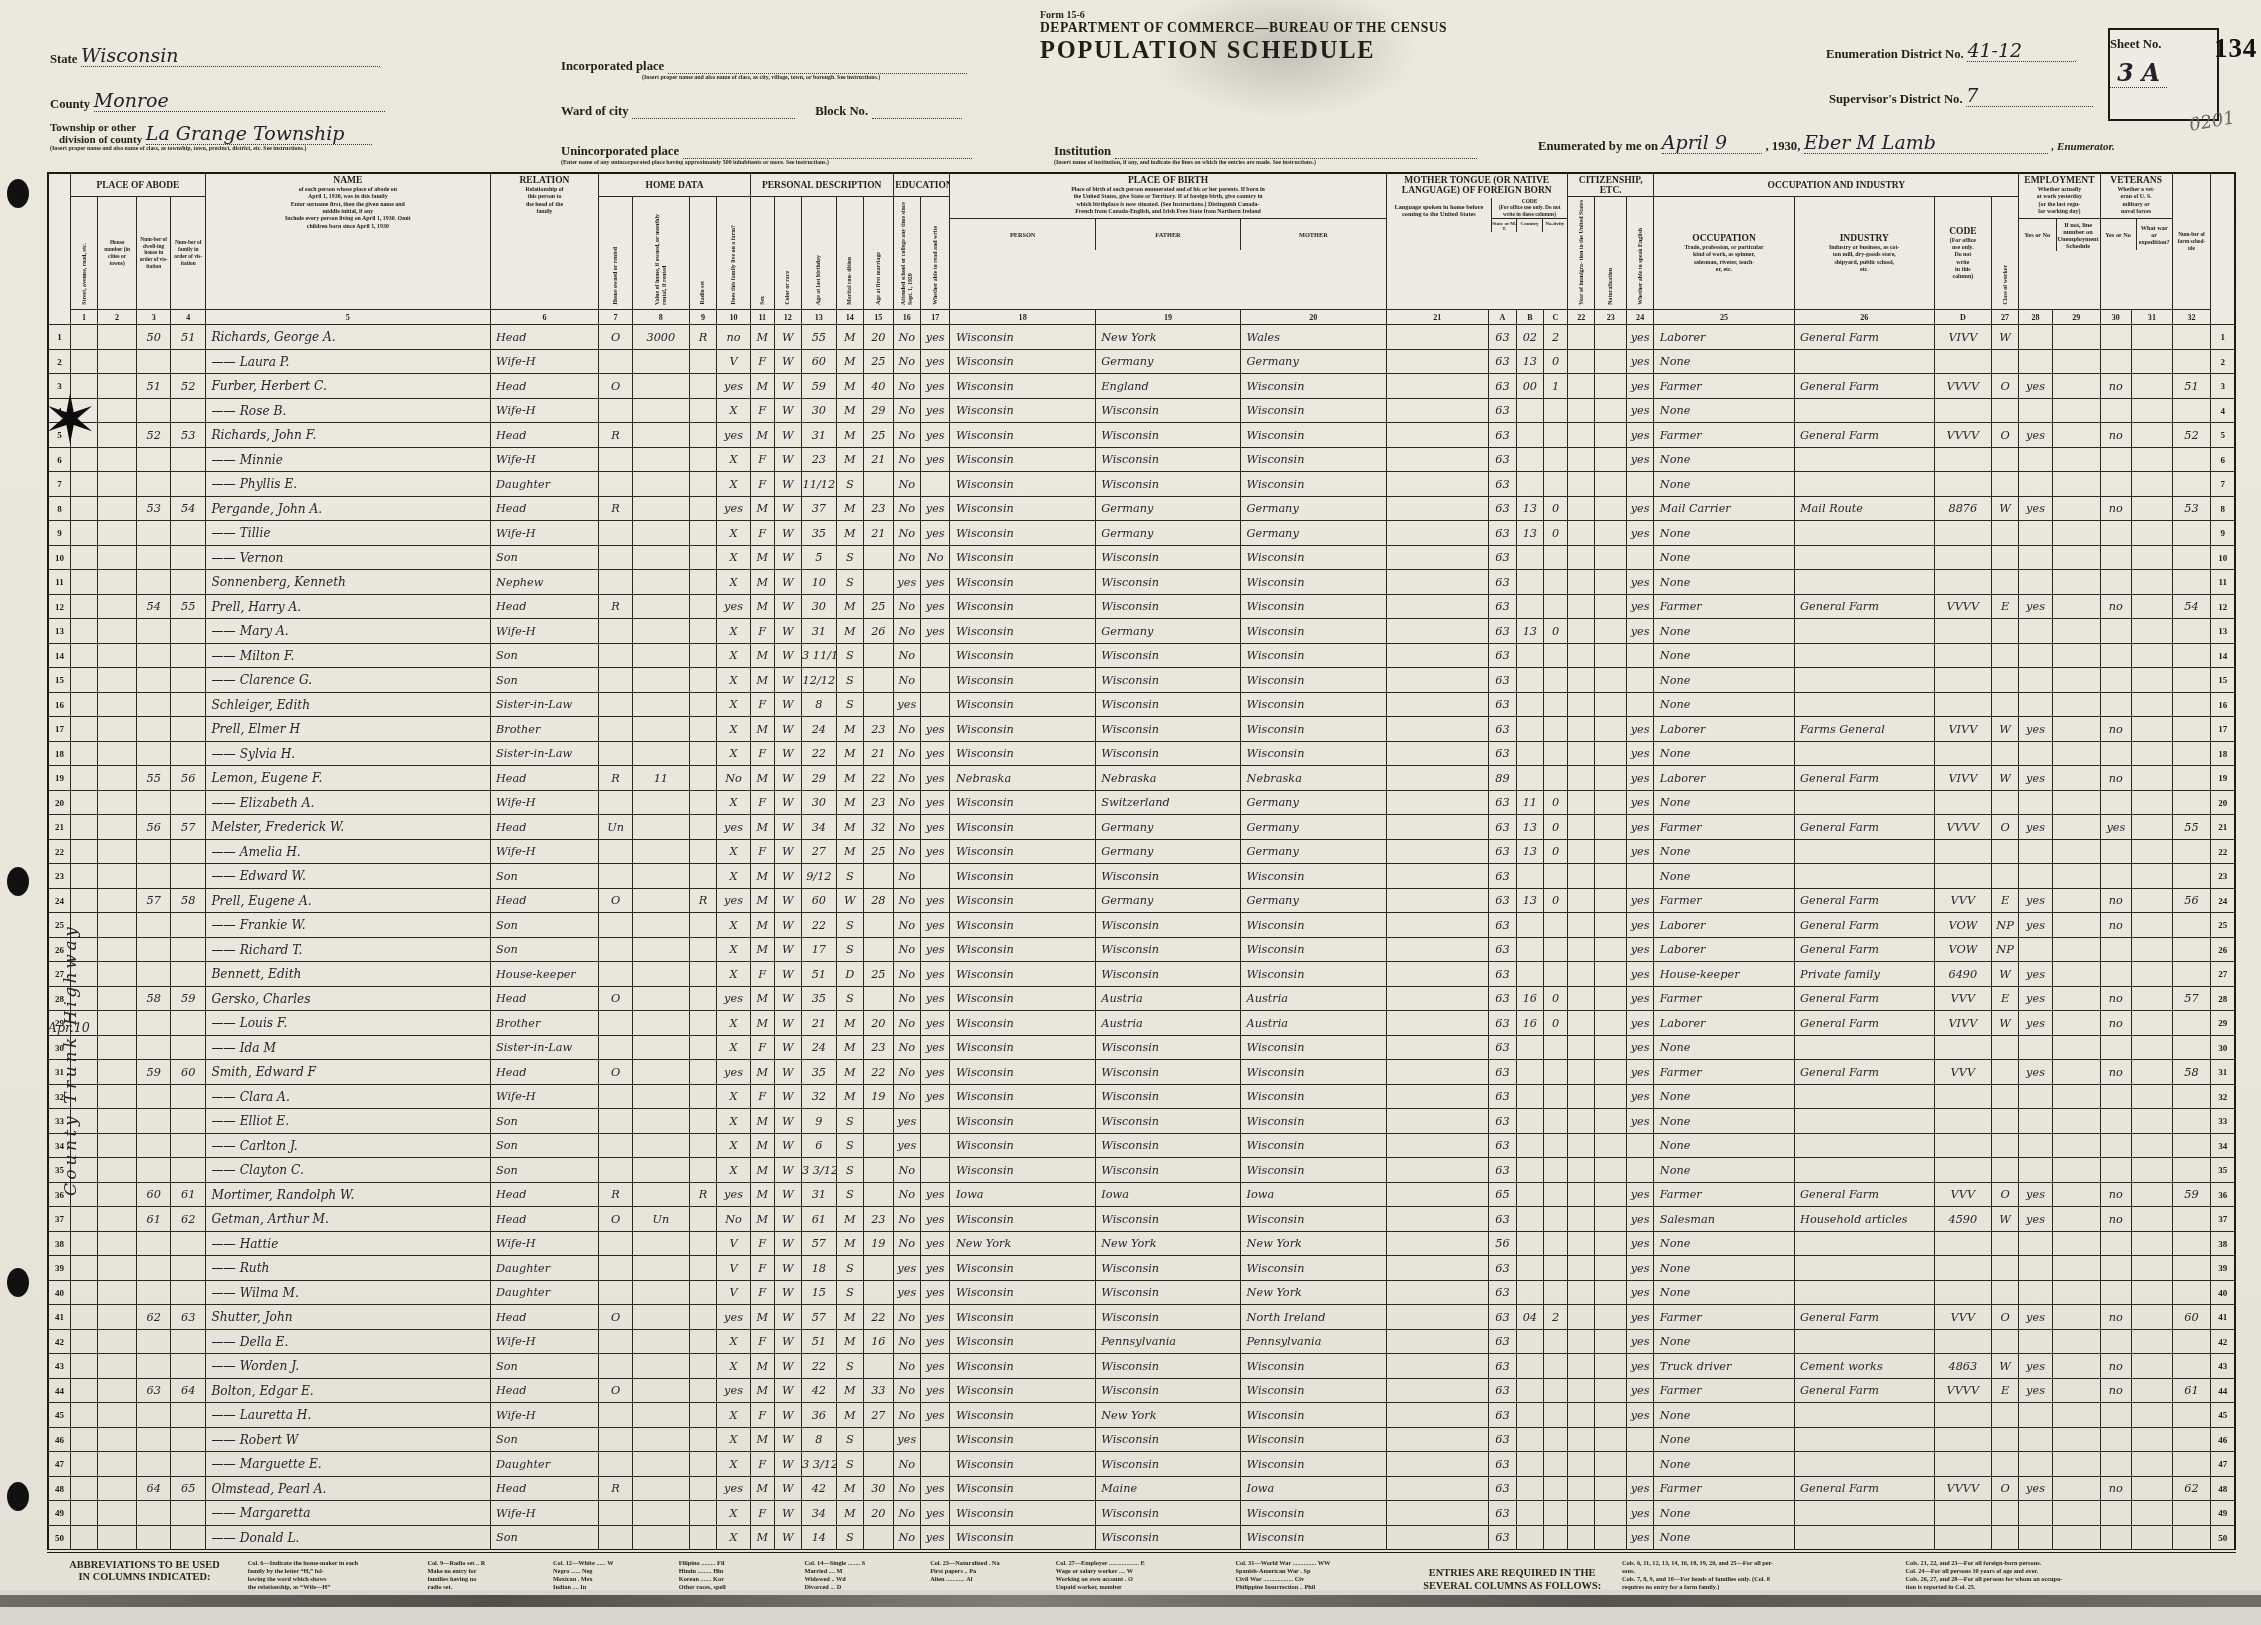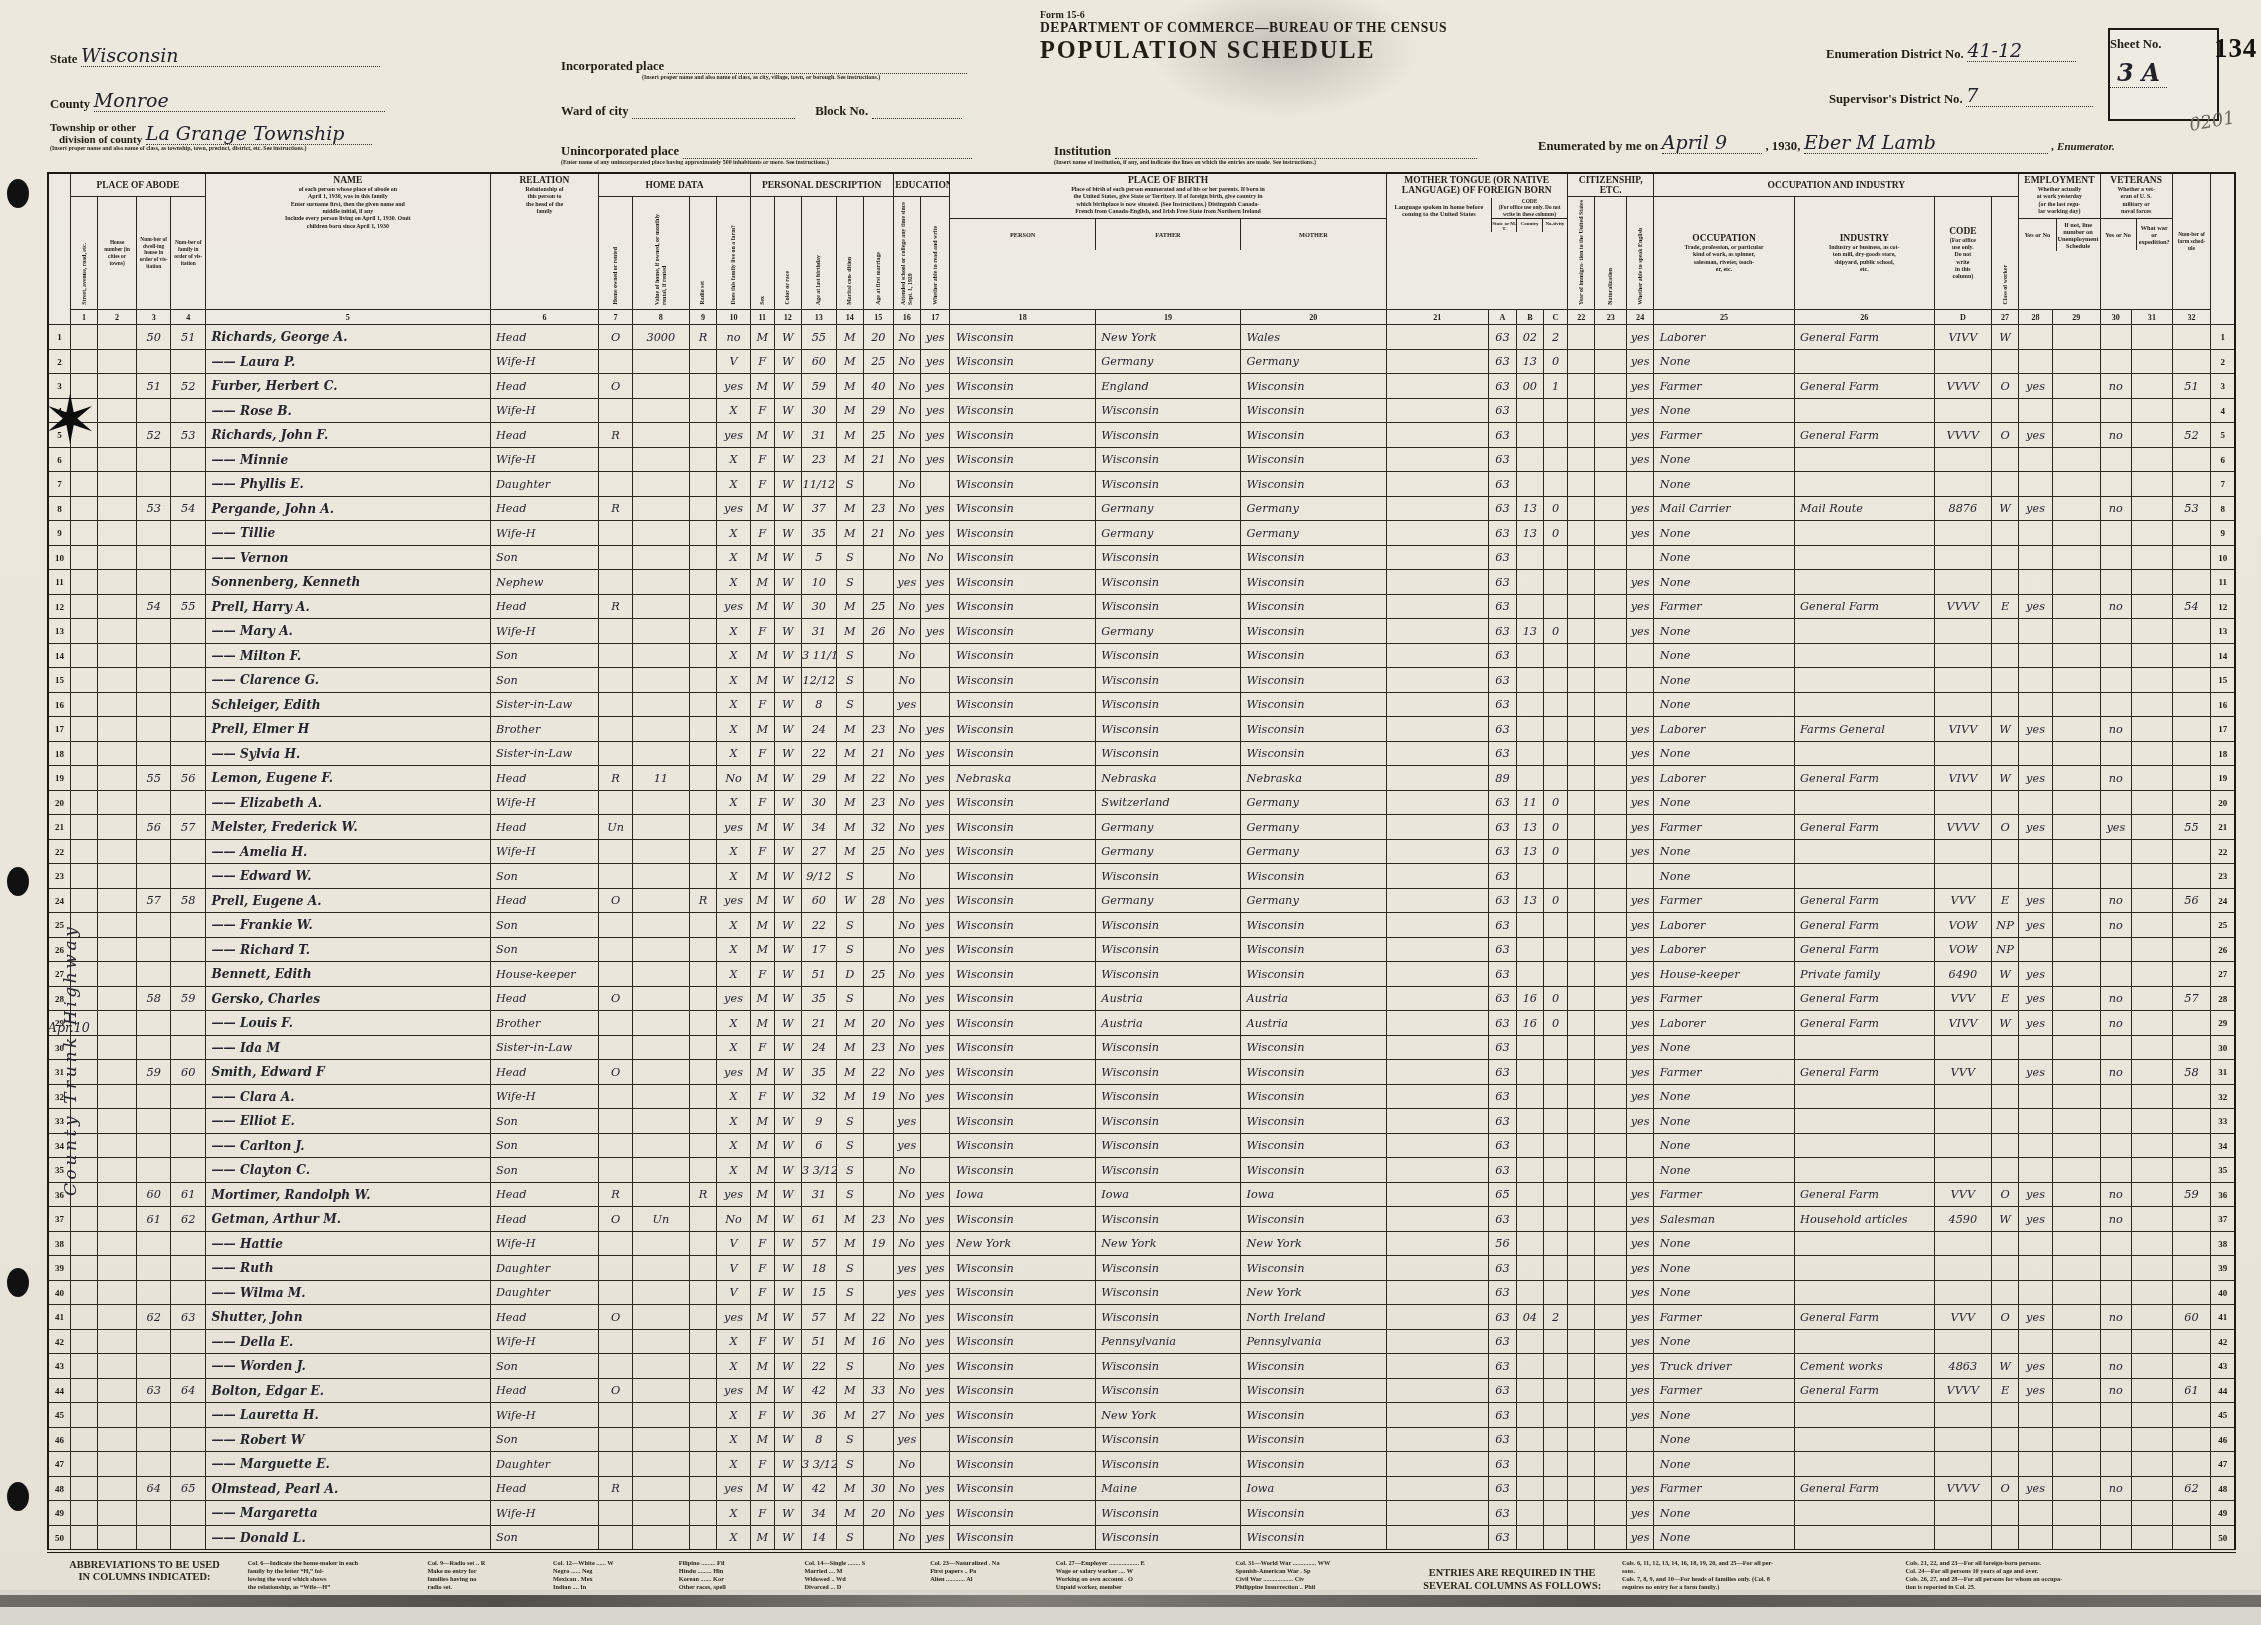--- a/index.html
+++ b/index.html
@@ -55,21 +55,21 @@
   .mt-lang{flex:1.35;font-weight:bold;font-size:6.3px;text-align:center;padding:5.4px 1.8px;}
   .mt-code{flex:1;border-left:0.9px solid #2c2720;}
   .mt-code .hs{font-size:5.4px;}
   .mt-cells{display:flex;border-top:0.9px solid #2c2720;}
   .mt-cells>div{flex:1;border-left:0.9px solid #2c2720;font-size:5px;font-weight:bold;
     text-align:center;padding:1.8px 0;}
   .mt-cells>div:first-child{border-left:none;}
   td{height:23.5px;white-space:nowrap;font-size:11.3px;}
   td.hw{font-family:"DejaVu Serif",serif;font-style:italic;color:#26242c;text-align:center;}
   td.left{text-align:left;padding-left:5.4px;}
-  td.c-name{font-size:12.2px;font-weight:bold;}
+  td.c-name{font-size:12.2px;}
   td.c-ln{font-family:"Liberation Serif",serif;font-style:normal;font-weight:bold;
     font-size:9px;text-align:center;color:#1d1a14;}
   tbody td{border-bottom:0.9px dotted #4a443a;}
   tbody tr:nth-child(even) td{border-bottom:0.9px solid #2c2720;}
   tbody tr:last-child td{border-bottom:none;}
   .gb{border-left:1.8px solid #1d1a14;}
   
   .street-vert{position:absolute;left:60px;top:508px;height:688px;
     writing-mode:vertical-rl;transform:rotate(180deg);
     font-family:"DejaVu Serif",serif;font-style:italic;font-size:17px;color:#2a2830;

